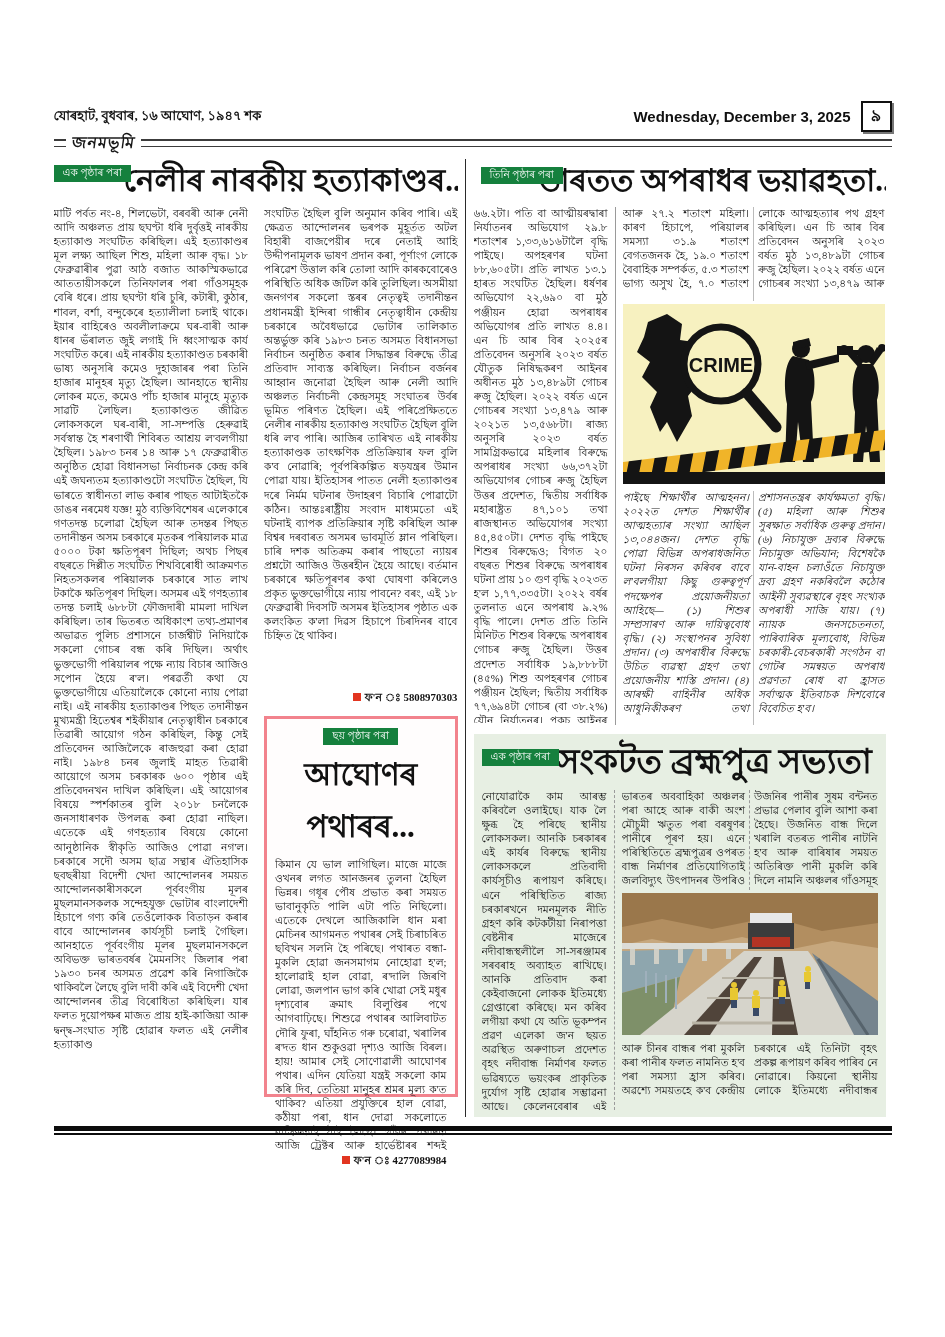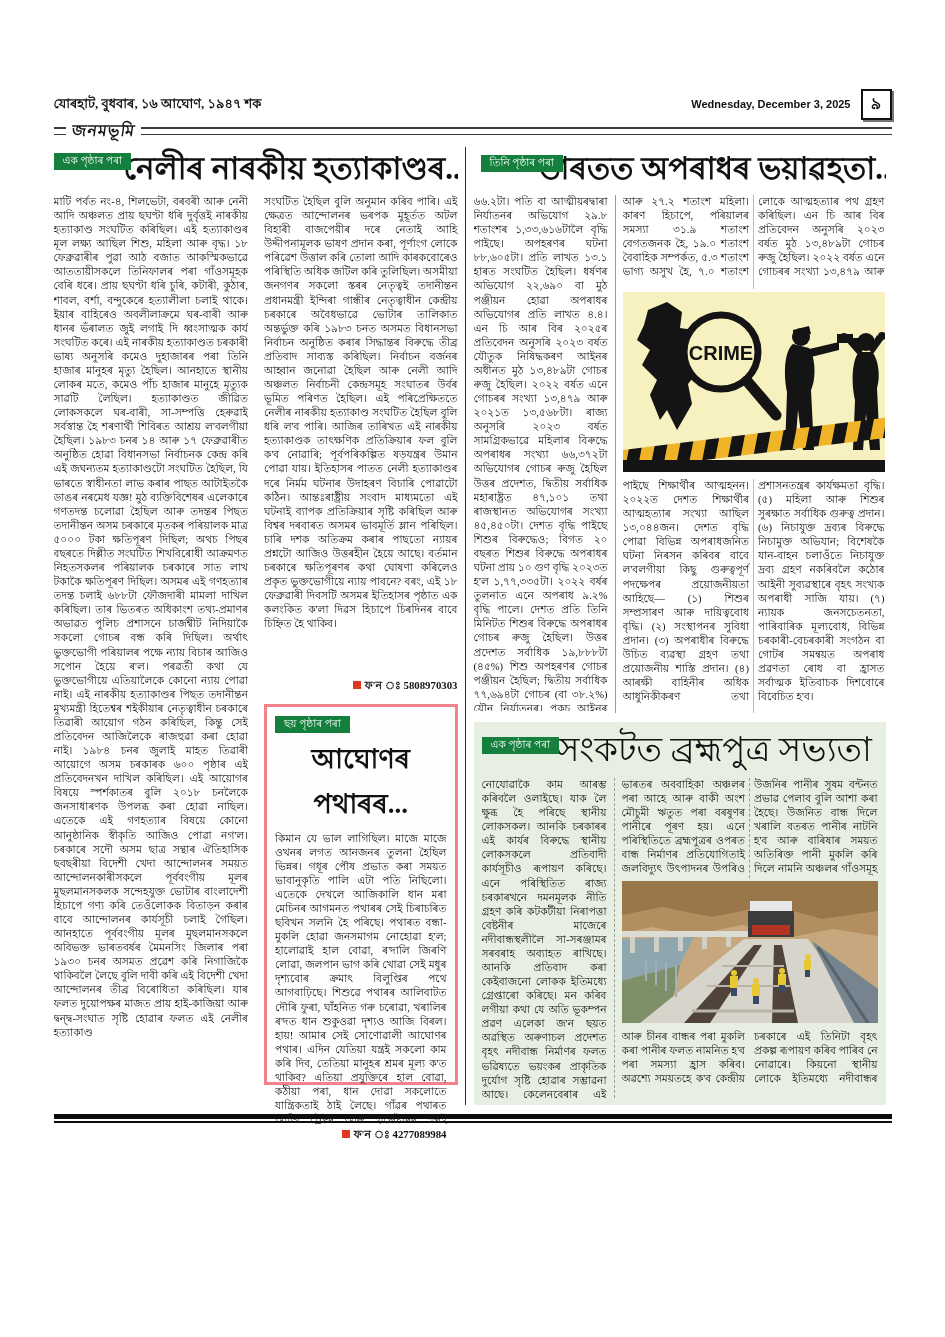--- a/index.html
+++ b/index.html
@@ -1,26 +1,26 @@
 <!DOCTYPE html>
 <html><head>
 <meta charset="utf-8">
 <style>
   html,body{margin:0;padding:0;}
   body{
     width:945px;height:1337px;background:#ffffff;overflow:hidden;
     font-family:"Liberation Serif", serif;color:#111;
   }
-  .sheet{width:838px;margin:4px auto;padding-top:85px;position:relative;}
+  .sheet{width:838px;margin:16px auto;padding-top:85px;position:relative;}
 
   
   .hdr{display:flex;justify-content:space-between;align-items:center;height:30px;}
   .hdr-left{font-size:13px;font-weight:bold;}
   .hdr-right{display:flex;align-items:center;gap:10px;}
-  .hdr-date{font-family:"Liberation Sans", sans-serif;font-size:11px;font-weight:bold;}
+  .hdr-date{font-family:"Liberation Sans", sans-serif;font-size:15px;font-weight:bold;}
   .pagebox{
     width:27px;height:27px;border:2px solid #111;box-shadow:2px 2px 0 #777;
     display:flex;align-items:center;justify-content:center;
     font-size:16px;font-weight:bold;background:#fff;
   }
   .mastrow{display:flex;align-items:center;margin-top:3px;height:18px;}
   .mast-line{height:5px;border-top:2px solid #3c3c3c;border-bottom:1px solid #3c3c3c;}
   .mast-line.short{width:12px;}
   .mast-line.long{flex:1;}
   .masthead{
@@ -54,44 +54,44 @@
   }
   .a1-cols{display:flex;gap:16px;margin-top:2px;}
   .a1c1{width:198px;height:908px;}
   .a1c2stack{width:197px;display:flex;flex-direction:column;}
   .a1c2{height:480px;}
   
   .pinkbox{
     margin-top:8px;border:3px solid #f2838d;background:#fffdfd;
     padding:6px 8px 5px 8px;height:381px;box-sizing:border-box;
   }
-  .pinkbox .badge-row{text-decoration:underline;}
-  .a3-title{text-align:center;font-size:27px;font-weight:bold;margin:5px 0 4px 0;}
+  .pinkbox .badge-row{text-align:center;text-decoration:underline;}
+  .a3-title{text-align:center;font-size:31px;font-weight:bold;margin:5px 0 4px 0;}
   .a3-body{height:292px;}
 
   
   .a2-head{position:relative;height:46px;}
   .a2-head .badge{position:absolute;left:7px;top:8px;}
   .a2-title{
     text-align:center;font-size:31px;font-weight:bold;line-height:44px;
     margin-left:64px;white-space:nowrap;overflow:hidden;
   }
   .a2-body{display:flex;margin-top:2px;}
   .a2c1{width:134px;height:516px;}
   .a2right{width:262px;margin-left:7px;padding-left:7px;border-left:1px solid #9a9a9a;}
   .a2top{height:94px;column-count:2;column-gap:9px;column-fill:auto;column-rule:1px solid #bbb;}
   .crimefig{width:262px;height:180px;margin:3px 0 3px 0;}
-  .a2bottom{height:234px;column-count:2;column-gap:9px;column-fill:auto;column-rule:1px solid #bbb;}
+  .a2bottom{height:234px;column-count:2;column-gap:9px;column-fill:auto;column-rule:1px solid #bbb;font-style:italic;}
 
   
   .a4{background:#e7efe3;margin-top:9px;padding:5px 8px 7px 8px;}
   .a4-head{position:relative;height:48px;}
   .a4-head .badge{position:absolute;left:0;top:10px;}
   .a4-title{
-    text-align:center;font-size:34px;font-weight:normal;line-height:46px;
+    text-align:center;font-size:34px;font-weight:bold;line-height:46px;
     margin-left:70px;white-space:nowrap;overflow:hidden;
   }
   .a4-body{display:flex;margin-top:3px;}
   .a4c1{width:126px;height:320px;}
   .a4right{width:256px;margin-left:7px;padding-left:7px;border-left:1px dashed #9a9a9a;}
   .a4top{height:100px;column-count:2;column-gap:9px;column-fill:auto;column-rule:1px dashed #9a9a9a;}
   .rphoto{width:256px;height:142px;margin:3px 0;}
   .a4bottom{height:68px;column-count:2;column-gap:9px;column-fill:auto;}
 
   

